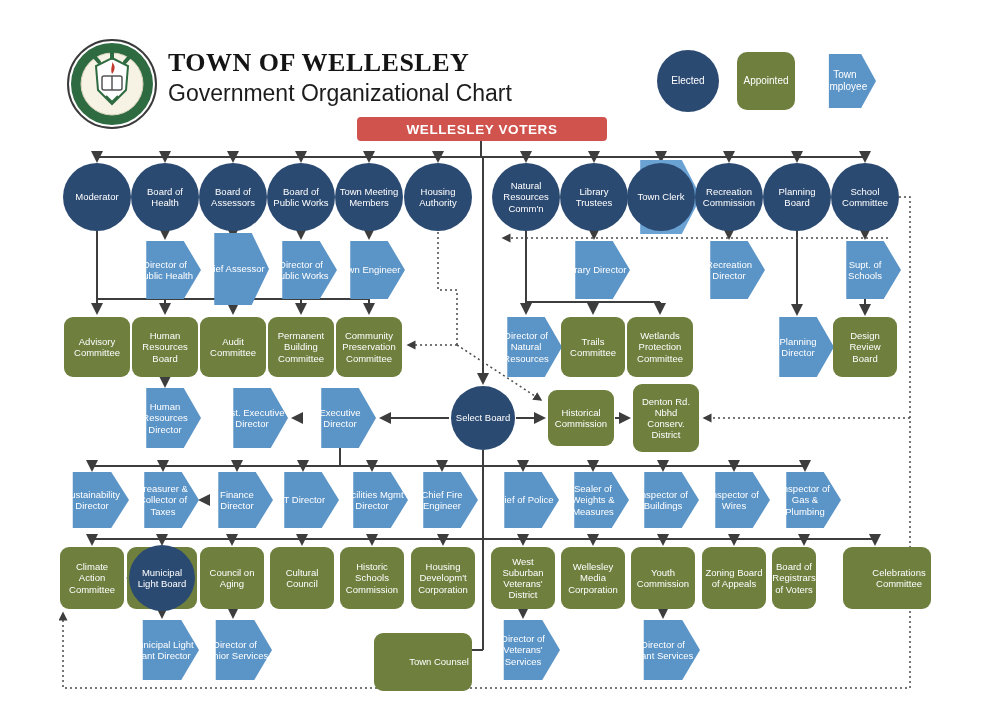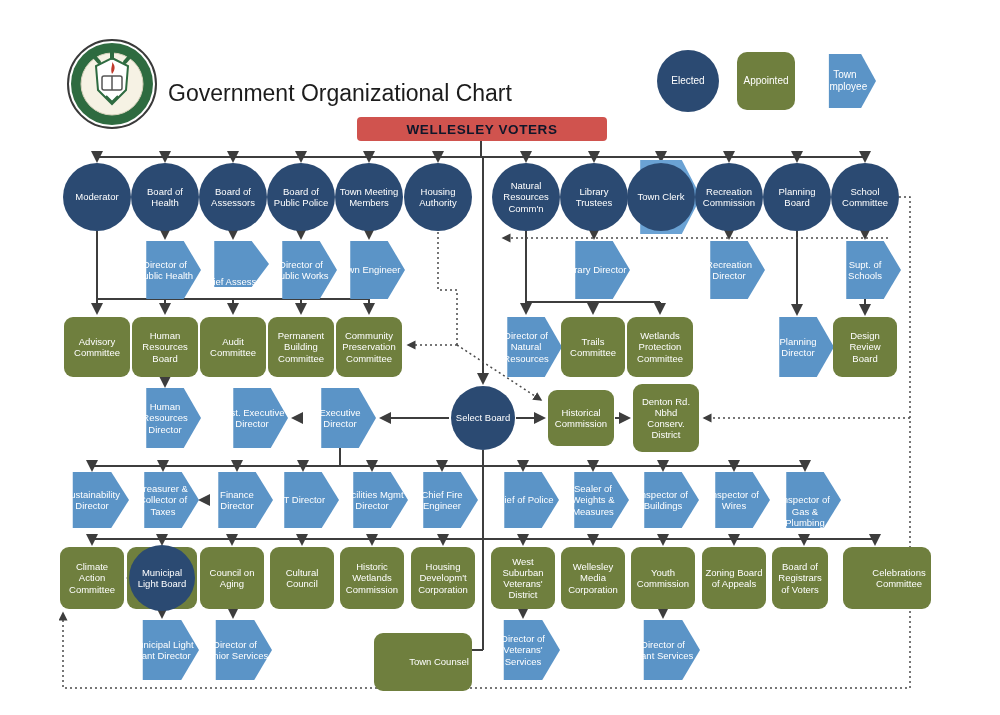--- a/index.html
+++ b/index.html
@@ -4,21 +4,21 @@
 <style>
   html,body{margin:0;padding:0;background:#ffffff;}
   .stage{position:relative;width:1000px;height:715px;background:#ffffff;
          font-family:"Liberation Sans",sans-serif;overflow:hidden;}
   .hdr-title{position:absolute;left:168px;top:48px;font-family:"Liberation Serif",serif;
              font-weight:bold;font-size:26px;color:#141414;letter-spacing:.5px;}
   .hdr-sub{position:absolute;left:168px;top:80px;font-size:23px;color:#1c1c1c;}
   .seal{position:absolute;left:66px;top:38px;}
   .banner{position:absolute;left:357px;top:117px;width:250px;height:24px;
           border-radius:4px;display:flex;align-items:center;justify-content:center;
-          color:#0f172a;font-weight:bold;font-size:13.5px;letter-spacing:.6px;}
+          color:#ffffff;font-weight:bold;font-size:13.5px;letter-spacing:.6px;}
   .node{position:absolute;display:flex;align-items:center;justify-content:center;
         color:#fff;text-align:center;font-size:9.5px;line-height:1.18;}
   .node .lbl{position:relative;z-index:3;padding:0 3px;}
   .shape{position:absolute;inset:0;}
   .shape.circle{border-radius:50%;}
   .shape.square{border-radius:9px;}
   .shape.hex{clip-path:polygon(24% 0,76% 0,100% 50%,76% 100%,24% 100%);}
   .back{z-index:1;}
   .front{z-index:2;}
   svg.wires{position:absolute;left:0;top:0;z-index:0;}
@@ -123,20 +123,21 @@
     <circle cx="46" cy="46" r="44" fill="#ffffff" stroke="#3a3a3a" stroke-width="2"></circle>
     <circle cx="46" cy="46" r="41" fill="#2e6b40"></circle>
     <circle cx="46" cy="46" r="31" fill="#f6f2e4" stroke="#d8d2bc" stroke-width="1"></circle>
     <path d="M46 20 L62 28 L60 52 L46 66 L32 52 L30 28 Z" fill="#ffffff" stroke="#2e6b40" stroke-width="2"></path>
     <path d="M33 24 L26 16 M59 24 L66 16 M46 20 L46 12" stroke="#2e6b40" stroke-width="4" stroke-linecap="round"></path>
     <rect x="36" y="38" width="20" height="14" rx="2" fill="#ffffff" stroke="#555" stroke-width="1.5"></rect>
     <path d="M46 38 v14" stroke="#555" stroke-width="1.5"></path>
     <path d="M46 36 c-2-6 1-9 0-12 c3 3 4 7 0 12z" fill="#c0392b"></path>
     <path d="M40 58 l6 6 l6-6" fill="none" stroke="#2e6b40" stroke-width="2"></path>
   </svg>
+  <div class="hdr-title">TOWN OF WELLESLEY</div>
   <div class="hdr-sub">Government Organizational Chart</div>
 
   <div class="banner" id="banner" style="background: rgb(208, 83, 78);">WELLESLEY VOTERS</div>
 
   <div class="legend-item" id="leg0" style="left: 657px; top: 50px; width: 62px; height: 62px; border-radius: 50%; background: rgb(43, 74, 114);">
     <span>Elected</span>
   </div>
   <div class="legend-item" id="leg1" style="left: 737px; top: 52px; width: 58px; height: 58px; border-radius: 10px; background: rgb(111, 127, 62);">
     <span>Appointed</span>
   </div>
@@ -152,21 +153,21 @@
       <div class="node" style="left: 131px; top: 163px; width: 68px; height: 68px; z-index: 1;">
         <span class="shape circle front" style="background:#2b4a72"></span>
         <span class="lbl">Board of Health</span>
       </div>
       <div class="node" style="left: 199px; top: 163px; width: 68px; height: 68px; z-index: 1;">
         <span class="shape circle front" style="background:#2b4a72"></span>
         <span class="lbl">Board of Assessors</span>
       </div>
       <div class="node" style="left: 267px; top: 163px; width: 68px; height: 68px; z-index: 1;">
         <span class="shape circle front" style="background:#2b4a72"></span>
-        <span class="lbl">Board of Public Police</span>
+        <span class="lbl">Board of Public Works</span>
       </div>
       <div class="node" style="left: 335px; top: 163px; width: 68px; height: 68px; z-index: 1;">
         <span class="shape circle front" style="background:#2b4a72"></span>
         <span class="lbl">Town Meeting Members</span>
       </div>
       <div class="node" style="left: 404px; top: 163px; width: 68px; height: 68px; z-index: 1;">
         <span class="shape circle front" style="background:#2b4a72"></span>
         <span class="lbl">Housing Authority</span>
       </div>
       <div class="node" style="left: 492px; top: 163px; width: 68px; height: 68px; z-index: 1;">
@@ -191,21 +192,21 @@
         <span class="lbl">Planning Board</span>
       </div>
       <div class="node" style="left: 831px; top: 163px; width: 68px; height: 68px; z-index: 1;">
         <span class="shape circle front" style="background:#2b4a72"></span>
         <span class="lbl">School Committee</span>
       </div>
       <div class="node" style="left: 129px; top: 241px; width: 72px; height: 58px; z-index: 1;">
         <span class="shape hex front" style="background:#5b94c7"></span>
         <span class="lbl">Director of Public Health</span>
       </div>
-      <div class="node" style="left: 197px; top: 241px; width: 72px; height: 46px; z-index: 1; align-items: flex-end;">
+      <div class="node" style="left: 197px; top: 233px; width: 72px; height: 72px; z-index: 1;">
         <span class="shape hex front" style="background:#5b94c7"></span>
         <span class="lbl">Chief Assessor</span>
       </div>
       <div class="node" style="left: 265px; top: 241px; width: 72px; height: 58px; z-index: 1;">
         <span class="shape hex front" style="background:#5b94c7"></span>
         <span class="lbl">Director of Public Works</span>
       </div>
       <div class="node" style="left: 333px; top: 241px; width: 72px; height: 58px; z-index: 1;">
         <span class="shape hex front" style="background:#5b94c7"></span>
         <span class="lbl">Town Engineer</span>
@@ -319,21 +320,21 @@
         <span class="lbl">Sealer of Weights &amp; Measures</span>
       </div>
       <div class="node" style="left: 627px; top: 472px; width: 72px; height: 56px; z-index: 1;">
         <span class="shape hex front" style="background:#5b94c7"></span>
         <span class="lbl">Inspector of Buildings</span>
       </div>
       <div class="node" style="left: 698px; top: 472px; width: 72px; height: 56px; z-index: 1;">
         <span class="shape hex front" style="background:#5b94c7"></span>
         <span class="lbl">Inspector of Wires</span>
       </div>
-      <div class="node" style="left: 769px; top: 472px; width: 72px; height: 56px; z-index: 1; align-items: flex-end;">
+      <div class="node" style="left: 769px; top: 472px; width: 72px; height: 56px; z-index: 1;">
         <span class="shape hex front" style="background:#5b94c7"></span>
         <span class="lbl">Inspector of Gas &amp; Plumbing</span>
       </div>
       <div class="node" style="left: 60px; top: 547px; width: 64px; height: 62px; z-index: 1;">
         <span class="shape square front" style="background:#6f7f3e"></span>
         <span class="lbl">Climate Action Committee</span>
       </div>
       <div class="node" style="left: 129px; top: 545px; width: 66px; height: 66px; z-index: 1;">
         <span class="shape square back" style="inset:2px -2px;background:#6f7f3e"></span>
         <span class="shape circle front" style="background:#2b4a72"></span>
@@ -342,21 +343,21 @@
       <div class="node" style="left: 200px; top: 547px; width: 64px; height: 62px; z-index: 1;">
         <span class="shape square front" style="background:#6f7f3e"></span>
         <span class="lbl">Council on Aging</span>
       </div>
       <div class="node" style="left: 270px; top: 547px; width: 64px; height: 62px; z-index: 1;">
         <span class="shape square front" style="background:#6f7f3e"></span>
         <span class="lbl">Cultural Council</span>
       </div>
       <div class="node" style="left: 340px; top: 547px; width: 64px; height: 62px; z-index: 1;">
         <span class="shape square front" style="background:#6f7f3e"></span>
-        <span class="lbl">Historic Wetlands Commission</span>
+        <span class="lbl">Historic Schools Commission</span>
       </div>
       <div class="node" style="left: 411px; top: 547px; width: 64px; height: 62px; z-index: 1;">
         <span class="shape square front" style="background:#6f7f3e"></span>
         <span class="lbl">Housing Developm't Corporation</span>
       </div>
       <div class="node" style="left: 491px; top: 547px; width: 64px; height: 62px; z-index: 1;">
         <span class="shape square front" style="background:#6f7f3e"></span>
         <span class="lbl">West Suburban Veterans' District</span>
       </div>
       <div class="node" style="left: 561px; top: 547px; width: 64px; height: 62px; z-index: 1;">
@@ -364,21 +365,21 @@
         <span class="lbl">Wellesley Media Corporation</span>
       </div>
       <div class="node" style="left: 631px; top: 547px; width: 64px; height: 62px; z-index: 1;">
         <span class="shape square front" style="background:#6f7f3e"></span>
         <span class="lbl">Youth Commission</span>
       </div>
       <div class="node" style="left: 702px; top: 547px; width: 64px; height: 62px; z-index: 1;">
         <span class="shape square front" style="background:#6f7f3e"></span>
         <span class="lbl">Zoning Board of Appeals</span>
       </div>
-      <div class="node" style="left: 772px; top: 547px; width: 56px; height: 62px; z-index: 1;">
+      <div class="node" style="left: 772px; top: 547px; width: 44px; height: 62px; z-index: 1;">
         <span class="shape square front" style="background:#6f7f3e"></span>
         <span class="lbl">Board of Registrars of Voters</span>
       </div>
       <div class="node" style="left: 843px; top: 547px; width: 64px; height: 62px; z-index: 1; padding-left: 24px;">
         <span class="shape square front" style="background:#6f7f3e"></span>
         <span class="lbl">Celebrations Committee</span>
       </div>
       <div class="node" style="left: 125px; top: 620px; width: 74px; height: 60px; z-index: 1;">
         <span class="shape hex front" style="background:#5b94c7"></span>
         <span class="lbl">Municipal Light Plant Director</span>

